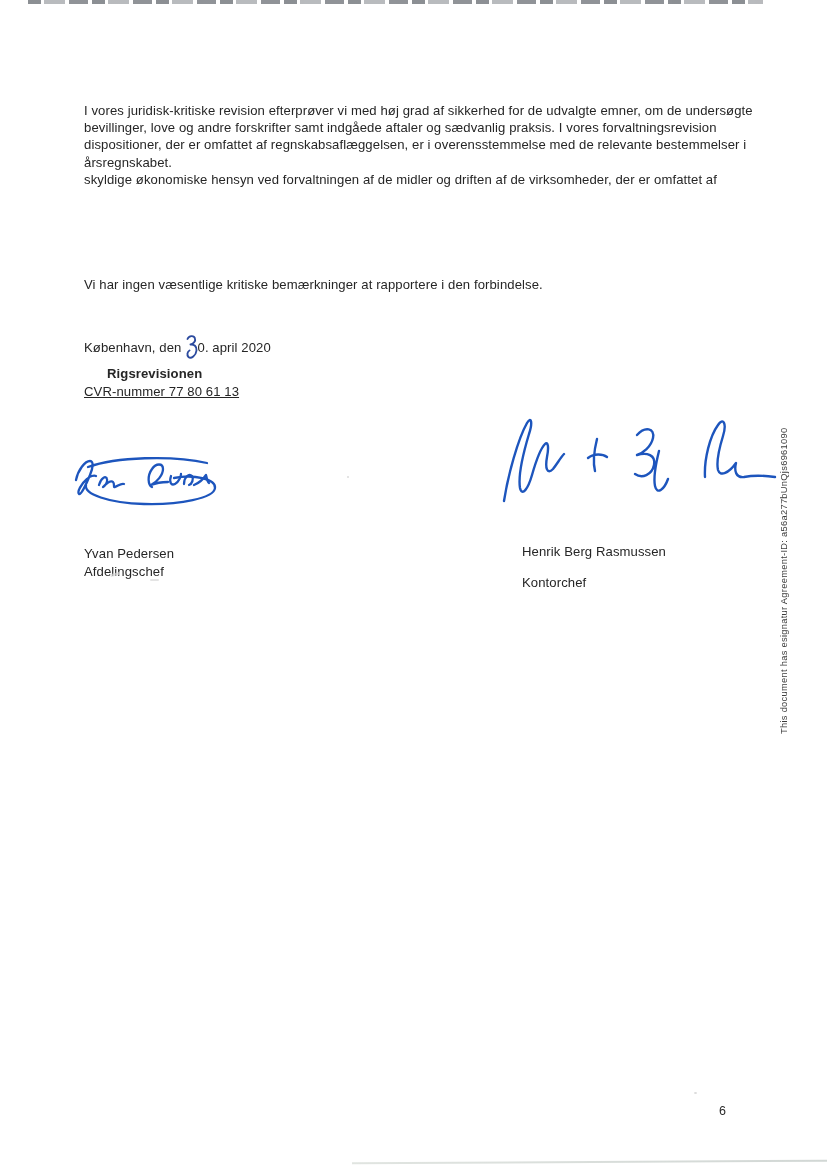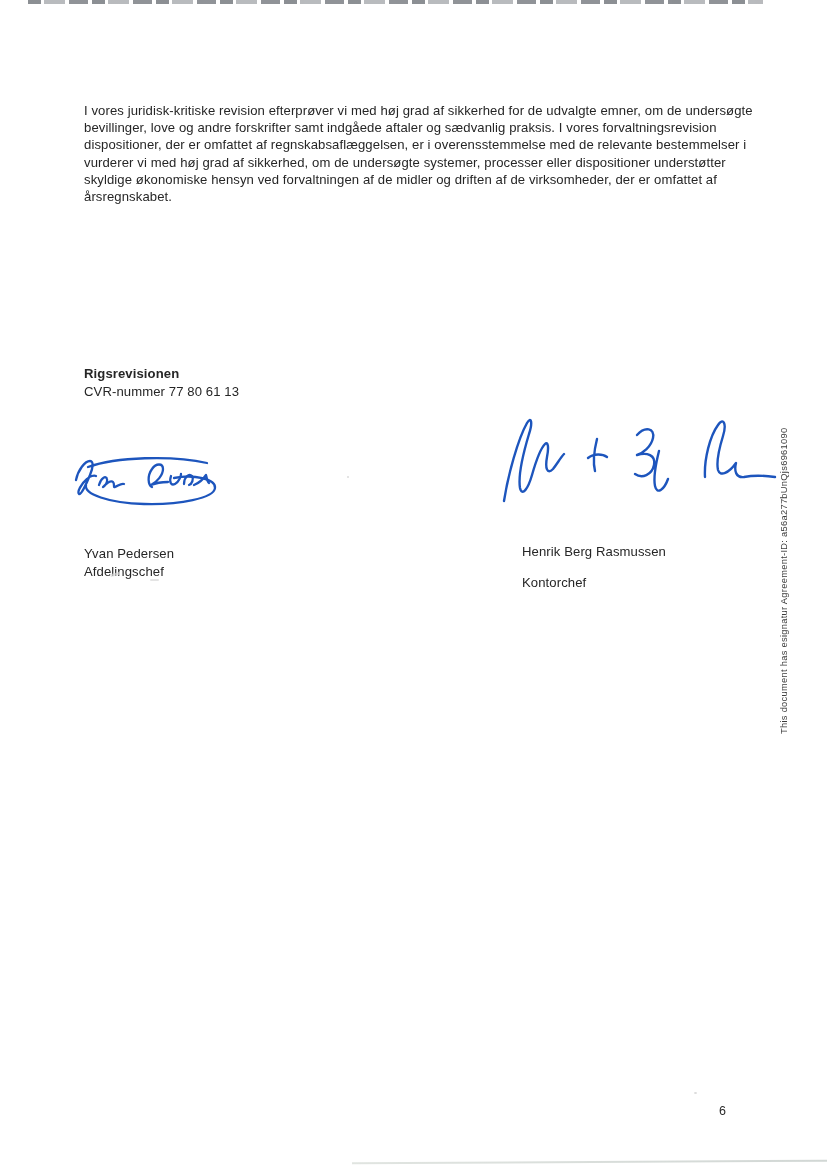--- a/index.html
+++ b/index.html
@@ -4,21 +4,21 @@
 <style>
   html,body{margin:0;padding:0;background:#fff;}
   .page{
     position:relative;width:827px;height:1169px;background:#ffffff;overflow:hidden;
     font-family:"Liberation Sans", sans-serif;color:#262626;
   }
   .abs{position:absolute;margin-top:48px;}
   .body-text{font-size:13.1px;line-height:17.2px;letter-spacing:0.1px;white-space:nowrap;}
   .para{position:absolute;left:84px;}
   .line{white-space:nowrap;}
-  .bold{font-weight:bold;}
+  .bold{font-weight:bold;margin-left:23px;}
   
   .top-artifact{
     position:absolute;top:0;left:28px;width:735px;height:4px;opacity:.75;
     background-image:
       repeating-linear-gradient(90deg, rgba(85,90,97,.9) 0 13px, rgba(255,255,255,0) 13px 16px,
         rgba(85,90,97,.55) 16px 37px, rgba(255,255,255,0) 37px 41px,
         rgba(70,75,82,.8) 41px 60px, rgba(255,255,255,0) 60px 64px),
       repeating-linear-gradient(90deg, rgba(255,255,255,0) 0 83px, rgba(255,255,255,.85) 83px 92px);
     filter:blur(.3px);
   }
@@ -45,30 +45,37 @@
 <body>
 
 <div class="page">
 
   <div class="top-artifact"></div>
 
   <div class="para body-text" style="top:102px;">
     <div class="line">I vores juridisk-kritiske revision efterprøver vi med høj grad af sikkerhed for de udvalgte emner, om de undersøgte</div>
     <div class="line">bevillinger, love og andre forskrifter samt indgåede aftaler og sædvanlig praksis. I vores forvaltningsrevision</div>
     <div class="line">dispositioner, der er omfattet af regnskabsaflæggelsen, er i overensstemmelse med de relevante bestemmelser i</div>
-    <div class="line">vurderer vi med høj grad af sikkerhed, om de undersøgte systemer, processer eller dispositioner understøtter</div>
+    <div class="line">årsregnskabet.</div>
     <div class="line">skyldige økonomiske hensyn ved forvaltningen af de midler og driften af de virksomheder, der er omfattet af</div>
-    <div class="line">årsregnskabet.</div>
   </div>
 
 
+  <div class="para body-text" style="top:276px;">
+    <div class="line">Vi har ingen væsentlige kritiske bemærkninger at rapportere i den forbindelse.</div>
+  </div>
 
+  <div class="date-line body-text">
+    <span class="seg">København, den</span><svg class="digit3" viewBox="0 0 13 28" aria-label="3">
+        <path d="M2.5,6 C4,2.5 9,2 10,5.5 C11,8.5 8,11 5.5,11.5 C9,11 12,13.5 11.5,17.5 C11,22.5 6,26.5 3.5,24 C1.5,22 2.5,18.5 4.5,17.5"></path>
+      </svg><span class="seg">0. april 2020</span>
+  </div>
 
   <div class="para body-text bold" style="top:365px;">Rigsrevisionen</div>
-  <div class="para body-text" style="top:383px;">CVR-nummer 77 80 61 13</div>
+  <div class="para body-text" style="top:383px;text-decoration:underline;">CVR-nummer 77 80 61 13</div>
 
   <svg class="sig-svg" style="left:68px;top:444px;" width="156" height="64" viewBox="0 0 156 64">
     <path d="M8,36 C10,26 17,17 22,17 C26,17 25,24 22,31 C18,41 13,51 11,50 C9,48 13,40 19,35 C22,32 26,31 28,32"></path>
     <path d="M31,41 C33,34 38,31 39,35 C40,38 37,42 35,43 C38,40 43,36 45,38 C47,40 45,44 47,43 C50,42 53,39 56,40"></path>
     <path d="M20,23 C48,13 104,11 139,19"></path>
     <path d="M84,43 C80,41 79,32 84,25 C88,19 95,19 95,25 C95,31 89,38 83,41 C90,38 96,38 100,38 M103,32 C101,38 103,42 107,40 C111,38 113,32 113,30 M116,40 C116,33 121,29 124,32 C126,35 124,40 121,41 M126,41 C131,39 136,34 138,31 C139,34 139,38 141,39"></path>
     <path d="M18,41 C16,50 40,59 76,60 C112,61 146,54 147,44 C148,35 126,30 106,34"></path>
   </svg>
   <div class="abs body-text" style="left:84px;top:497px;">Yvan Pedersen</div>
   <div class="abs body-text" style="left:84px;top:515px;">Afdelingschef</div>

